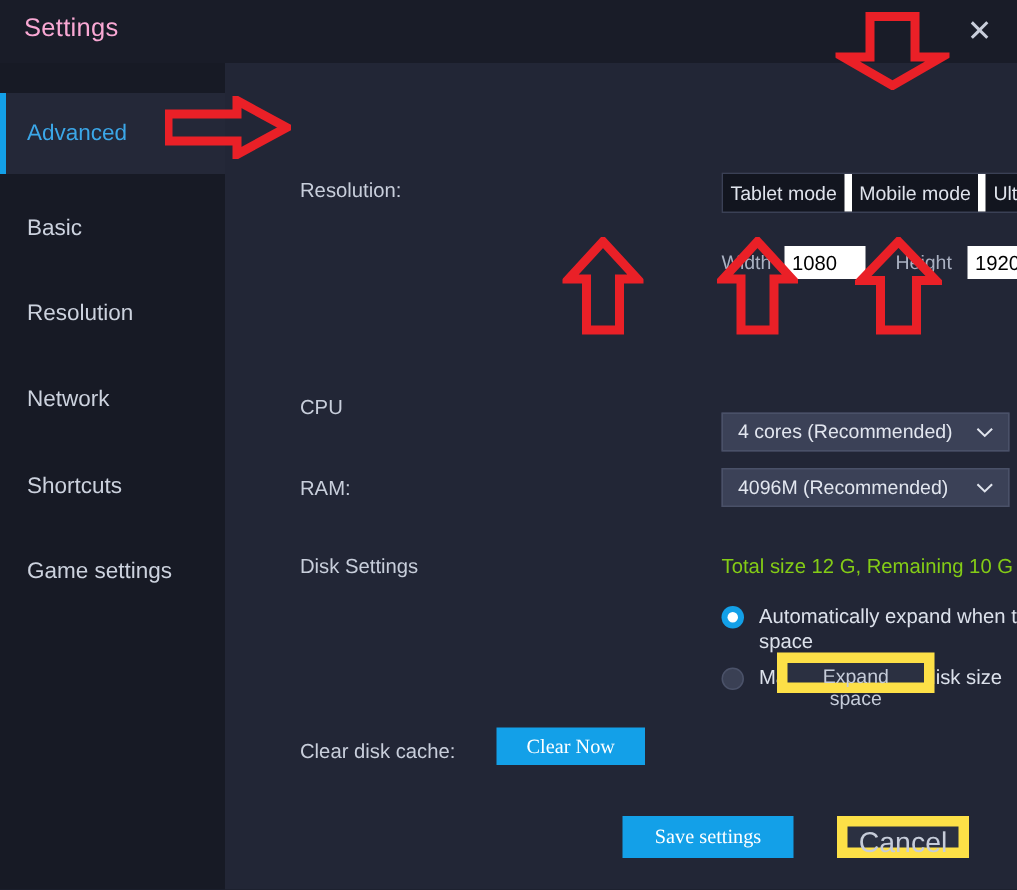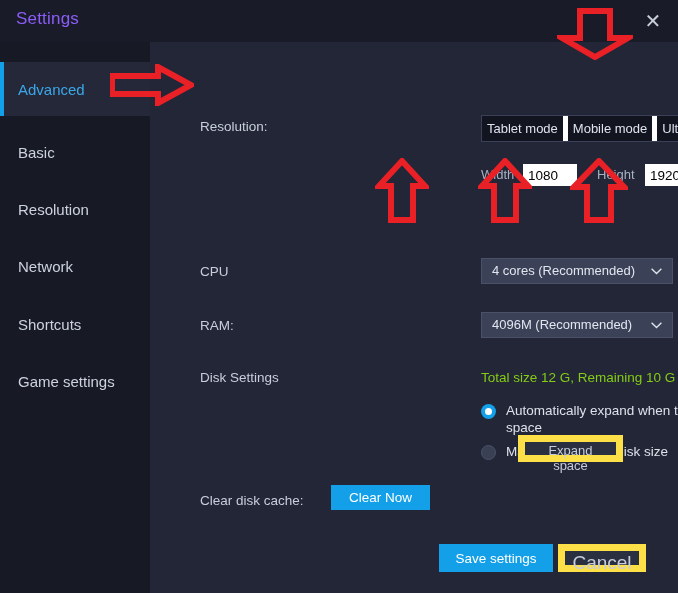--- a/index.html
+++ b/index.html
@@ -26,21 +26,21 @@
   .titlebar {
     position: absolute;
     left: 0; top: 0;
     width: 678px; height: 42px;
     background: #191c28;
   }
   .title-text {
     position: absolute;
     left: 16px; top: 9px;
     font-size: 17px;
-    color: #8b5cf6;
+    color: #f9a8d4;
     letter-spacing: .2px;
   }
   .close-btn {
     position: absolute;
     right: 8px; top: 4px;
     width: 34px; height: 34px;
     color: #c9cedb;
     font-size: 20px;
     line-height: 34px;
     text-align: center;
@@ -208,21 +208,21 @@
     font-size: 13px;
     box-sizing: border-box;
     cursor: pointer;
     text-align: center;
   }
   .btn-primary {
     position: absolute;
     background: #13a0e8;
     border: none;
     color: #ffffff;
-    font-family: Liberation Sans, sans-serif;
+    font-family: Liberation Serif, serif;
     font-size: 13.5px;
     box-sizing: border-box;
     cursor: pointer;
   }
 
   
   .ann { position: absolute; pointer-events: none; }
   .ann svg { display: block; }
 </style>
 </head>
@@ -280,21 +280,21 @@
         <input class="num-input" style="left: 42px; width: 54px;" type="text" value="1080">
       </div>
       <div class="num-cell" style="left:116px; width:104px;">
         <div class="num-label">Height</div>
         <input class="num-input" style="left: 48px; width: 56px;" type="text" value="1920">
       </div>
 
     </div>
 
     <div class="field-label" style="left:50px; top:222px;">CPU</div>
-    <div class="dropdown" style="top:216px;">
+    <div class="dropdown" style="top:233px;">
       <div class="dd-text">4 cores (Recommended)</div>
       <span class="chev">
         <svg viewBox="0 0 11 7" width="11" height="7">
             <path d="M0.6 0.8 L5.5 5.6 L10.4 0.8" fill="none" stroke="#dfe3ec" stroke-width="1.4"></path>
           </svg>
       </span>
     </div>
 
     <div class="field-label" style="left:50px; top:276px;">RAM:</div>
     <div class="dropdown" style="top:270px;">
@@ -317,21 +317,21 @@
     <div class="radio-row" style="top:403px;">
       <span class="radio-dot off"></span>
       <span class="radio-text">Manually manage disk size</span>
     </div>
 
     <button class="btn-secondary" style="left:368px; top:393px; width:105px; height:27px;">Expand space</button>
 
     <div class="field-label" style="left:50px; top:451px;">Clear disk cache:</div>
     <button class="btn-primary" style="left:181px; top:443px; width:99px; height:25px;">Clear Now</button>
 
-    <button class="btn-primary" style="left:289px; top:502px; width:114px; height:28px;">Save settings</button>
+    <button class="btn-primary" style="left:265px; top:502px; width:114px; height:28px;">Save settings</button>
     <button class="btn-secondary" style="left:408px; top:502px; width:88px; height:28px; font-size:19px;">Cancel</button>
   </div>
 
   <div class="ann" style="left:110px; top:64px;">
     <svg width="84" height="42" viewBox="0 0 84 42">
       <path d="M2 12 L48 12 L48 3 L81 21 L48 39 L48 30 L2 30 Z" fill="none" stroke="#ea2027" stroke-width="6" stroke-linejoin="miter"></path>
     </svg>
   </div>
 
   <div class="ann" style="left:557px; top:8px;">

